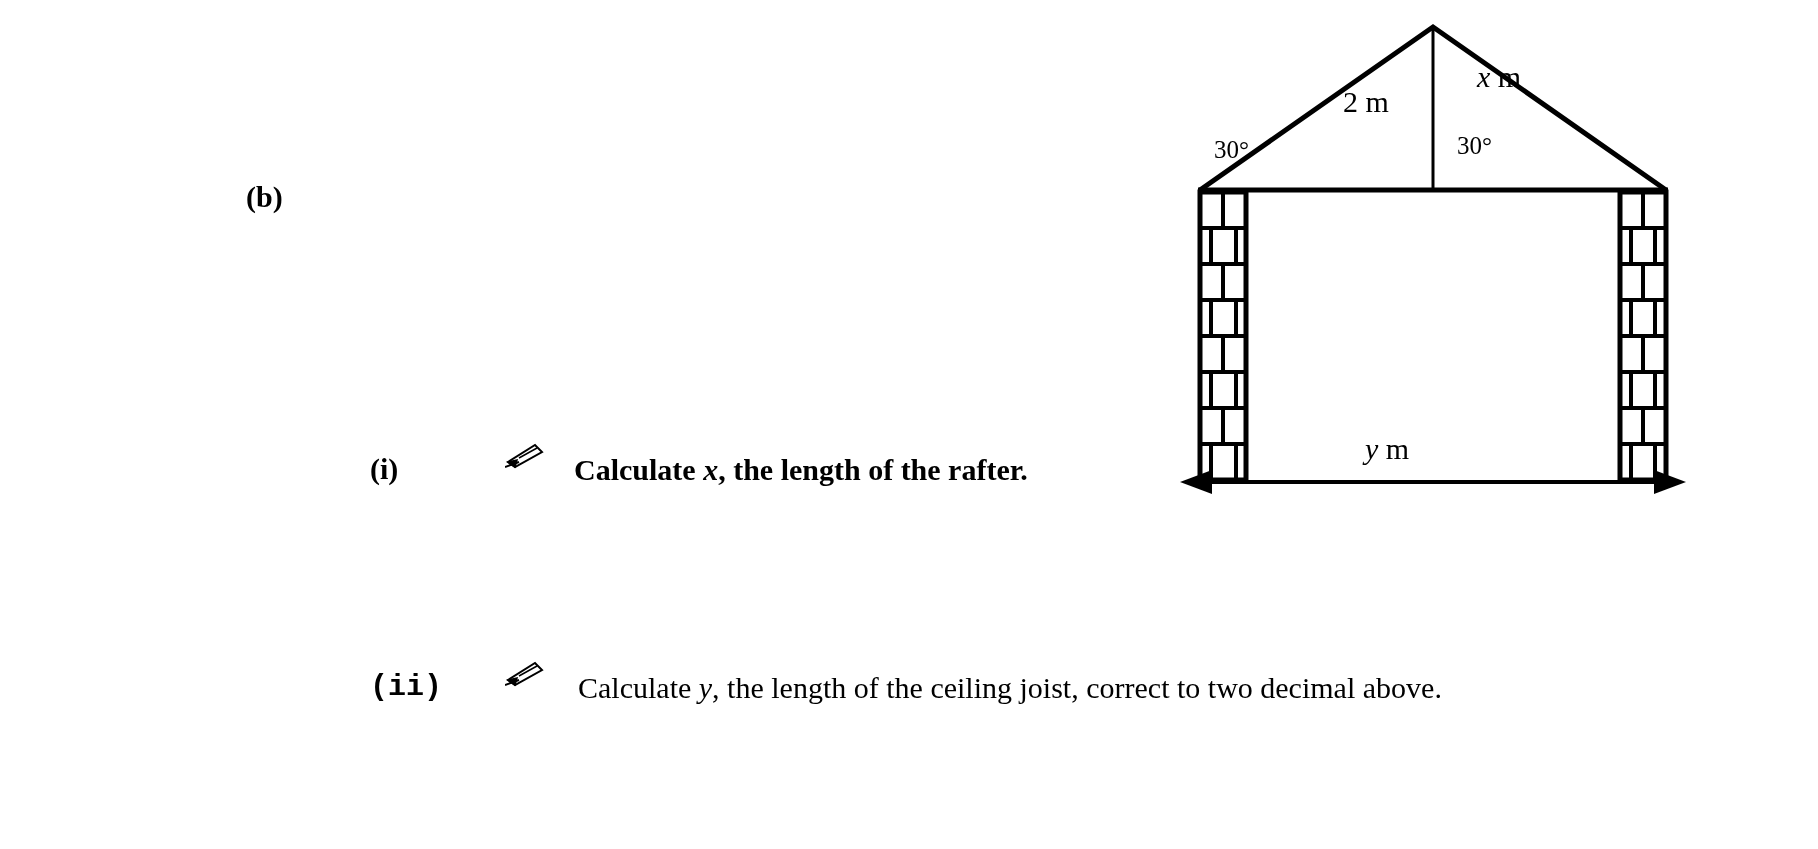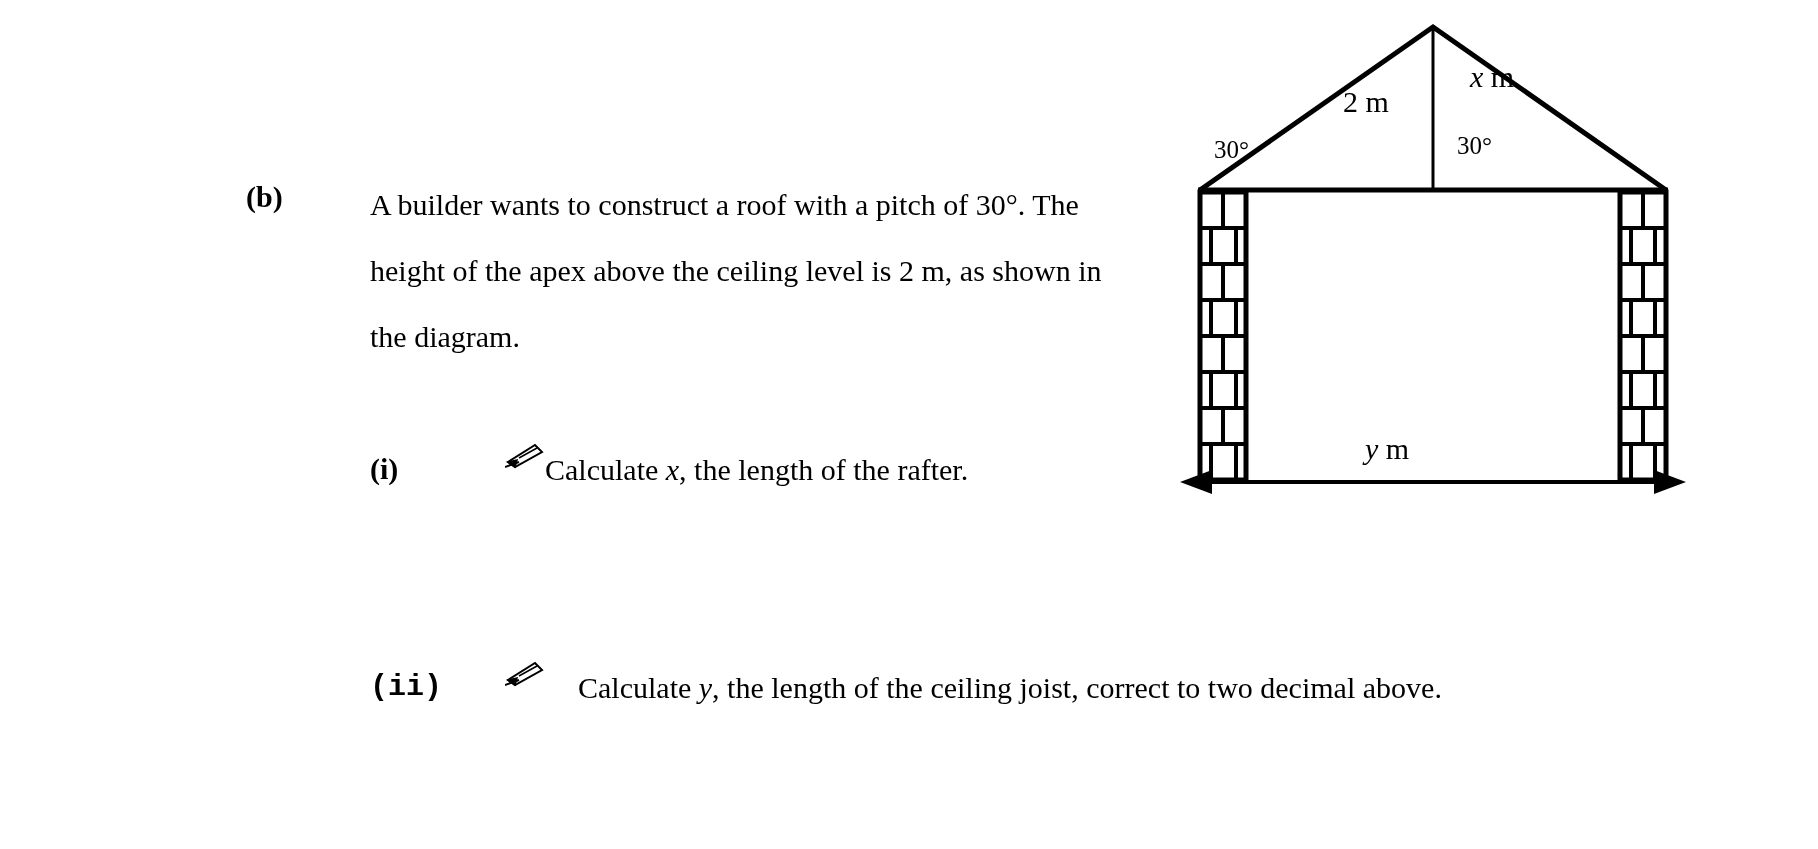--- a/index.html
+++ b/index.html
@@ -81,34 +81,33 @@
     white-space: nowrap;
   }
 </style>
 </head>
 <body>
 
 <div class="question">
 
   <div class="part-label" style="left:246px; top:182px;">(b)</div>
 
-  <div class="para" style="left:370px; top:172px;">A builder wants to construct a roof with a pitch of 30°.  The height of the apex above the ceiling level is 2 m, as shown in the diagram.</div>
 
   <div class="roman" style="left:370px; top:452px;">(i)</div>
 
   <span class="pen-icon" style="left:505px; top:440px;">
     <svg width="40" height="30" viewBox="0 0 40 30">
       <path d="M3 22 L30 5 L37 12 L10 27 Z" fill="none" stroke="#000" stroke-width="2"></path>
       <path d="M3 22 L12 20 L10 27 Z" fill="#000" stroke="#000" stroke-width="1.5"></path>
       <line x1="14" y1="18" x2="32" y2="8" stroke="#000" stroke-width="1.5"></line>
       <line x1="0" y1="27" x2="14" y2="22" stroke="#000" stroke-width="2"></line>
     </svg>
   </span>
 
-  <div class="sub-text" style="left:545px; top:437px; width:560px;"><span>Calculate </span><i class="var">x</i><span>, the length of the rafter.</span></div>
+  <div class="sub-text" style="left:574px; top:437px; width:560px;font-weight:bold;"><span>Calculate </span><i class="var">x</i><span>, the length of the rafter.</span></div>
 
   <div class="roman" style="left:370px; top:670px;font-family:Liberation Mono, monospace;">(ii)</div>
 
   <span class="pen-icon" style="left:505px; top:658px;">
     <svg width="40" height="30" viewBox="0 0 40 30">
       <path d="M3 22 L30 5 L37 12 L10 27 Z" fill="none" stroke="#000" stroke-width="2"></path>
       <path d="M3 22 L12 20 L10 27 Z" fill="#000" stroke="#000" stroke-width="1.5"></path>
       <line x1="14" y1="18" x2="32" y2="8" stroke="#000" stroke-width="1.5"></line>
       <line x1="0" y1="27" x2="14" y2="22" stroke="#000" stroke-width="2"></line>
     </svg>
@@ -180,21 +179,21 @@
 
     <g>
       <line x1="58" y1="482" x2="508" y2="482" stroke="#000" stroke-width="4"></line>
       <polygon points="30,482 62,470 62,494" fill="#000"></polygon>
       <polygon points="536,482 504,470 504,494" fill="#000"></polygon>
     </g>
   </svg>
 
   <div class="dim-label" style="left:193px; top:85px;">2 m</div>
 
-  <div class="dim-label" style="left:320px; top:60px;"><i class="var">x</i> <span>m</span></div>
+  <div class="dim-label" style="left:327px; top:60px;"><i class="var">x</i> <span>m</span></div>
 
   <div class="dim-label" style="left:215px; top:416px;margin-top:16px;"><i class="var">y</i> <span>m</span></div>
 
   <div class="angle-label" style="left:64px; top:136px;">30°</div>
 
   <div class="angle-label" style="left:307px; top:132px;">30°</div>
 
 </div>
 
 </body></html>

